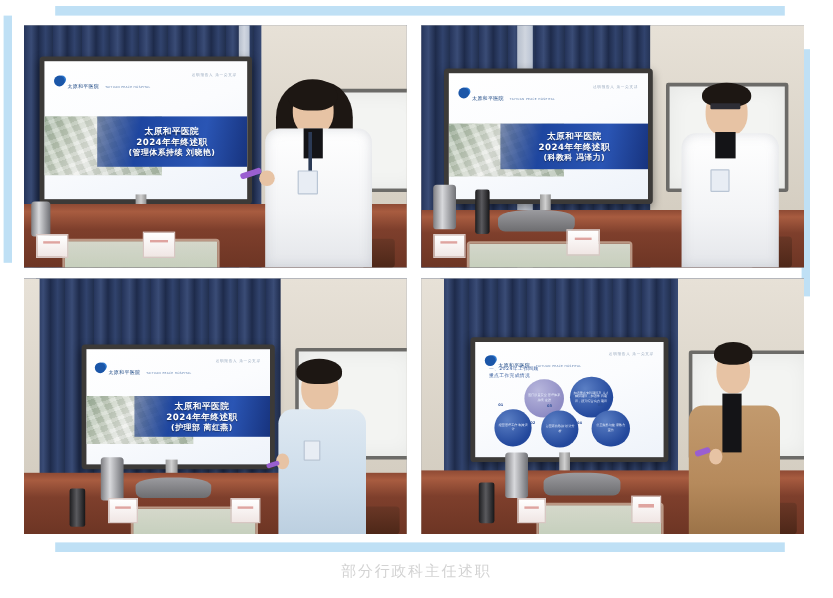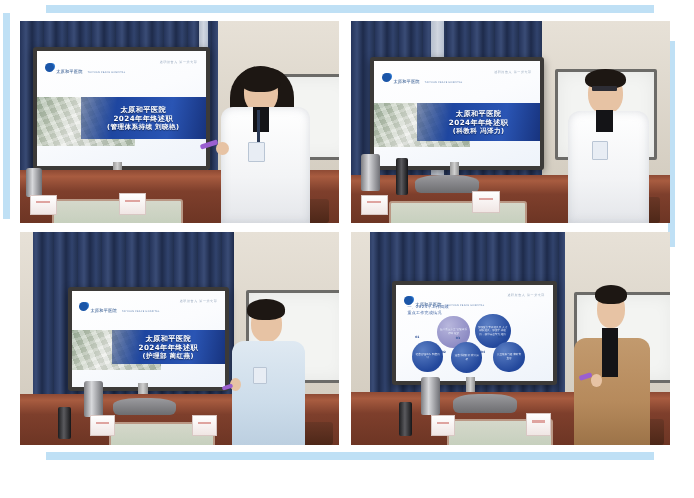--- a/index.html
+++ b/index.html
@@ -384,14 +384,15 @@
         <div class="p-hair" style="left:28%;top:1%;width:34%;height:12%"></div>
         <div class="p-body coat-tan" style="left:6%;width:80%;height:66%"></div>
         <div class="p-inner" style="left:36%;top:28%;width:16%;height:30%"></div>
         <div class="p-hand" style="left:24%;top:56%;width:12%;height:8%"></div>
         <div class="p-pen" style="left:12%;top:56%;width:14%;height:3%"></div>
       </div>
     </div>
 
   </div>
 
+  <div class="caption">部分行政科主任述职</div>
 
 </div>
 
 </body></html>

